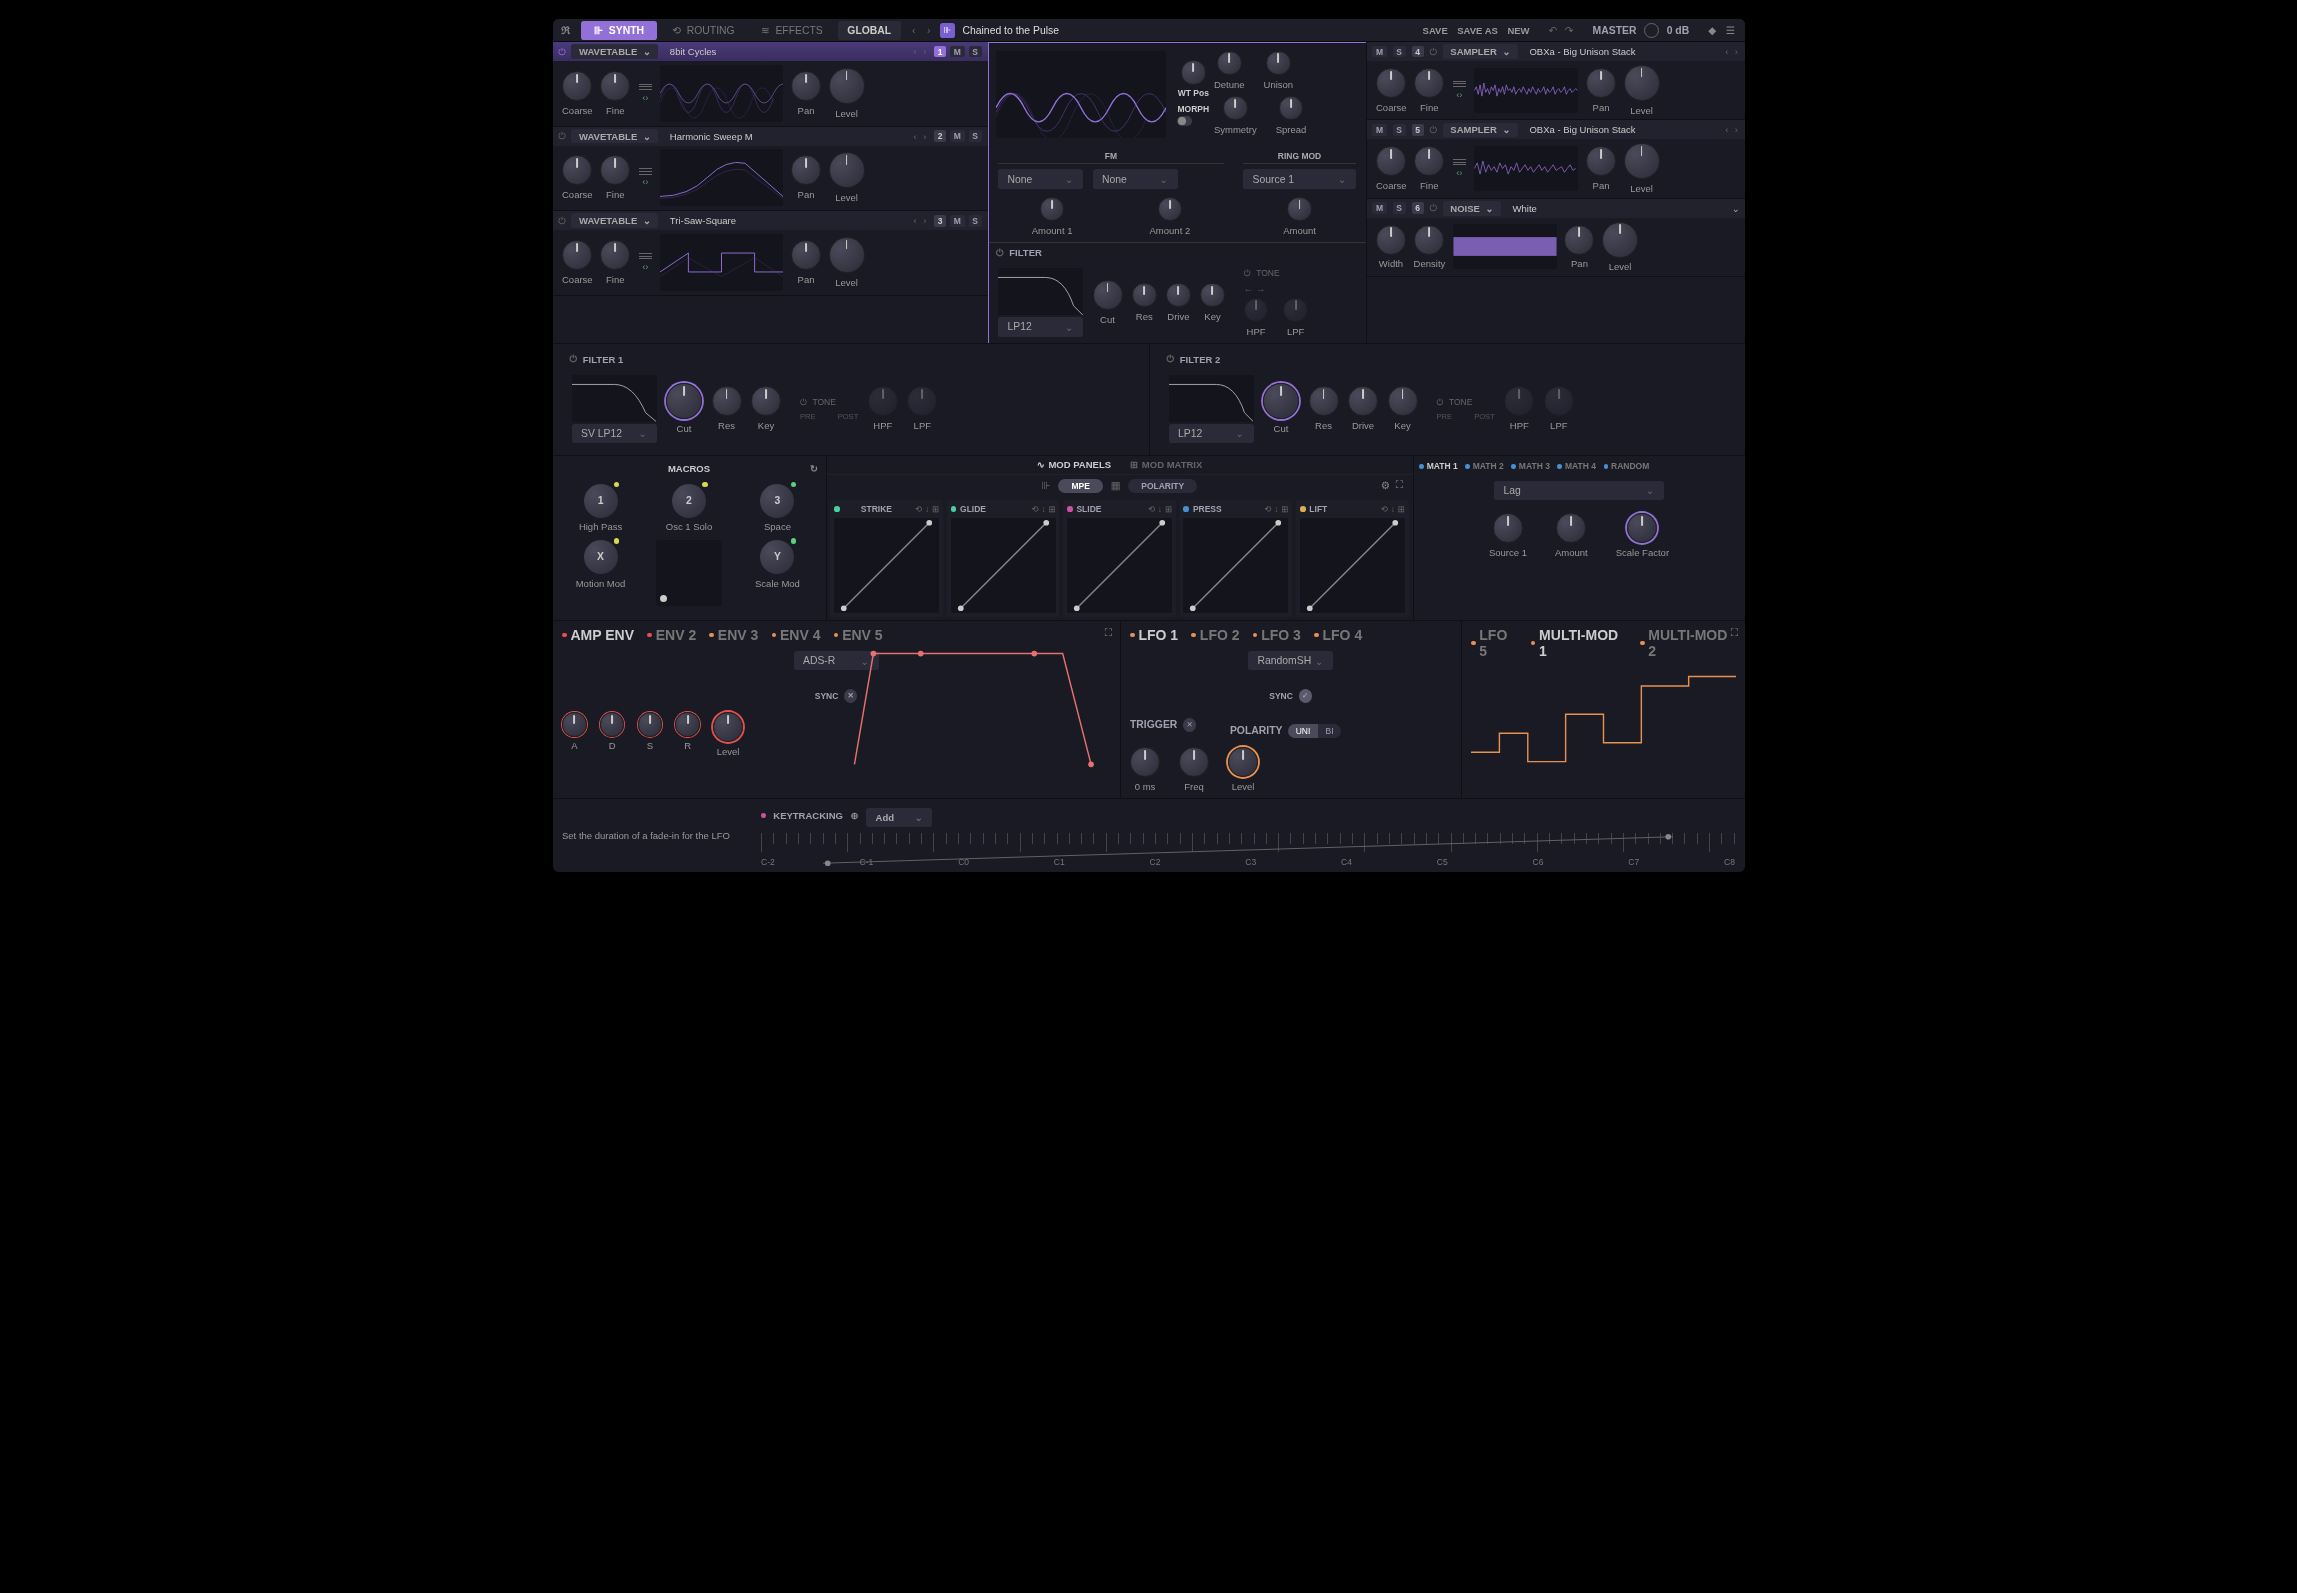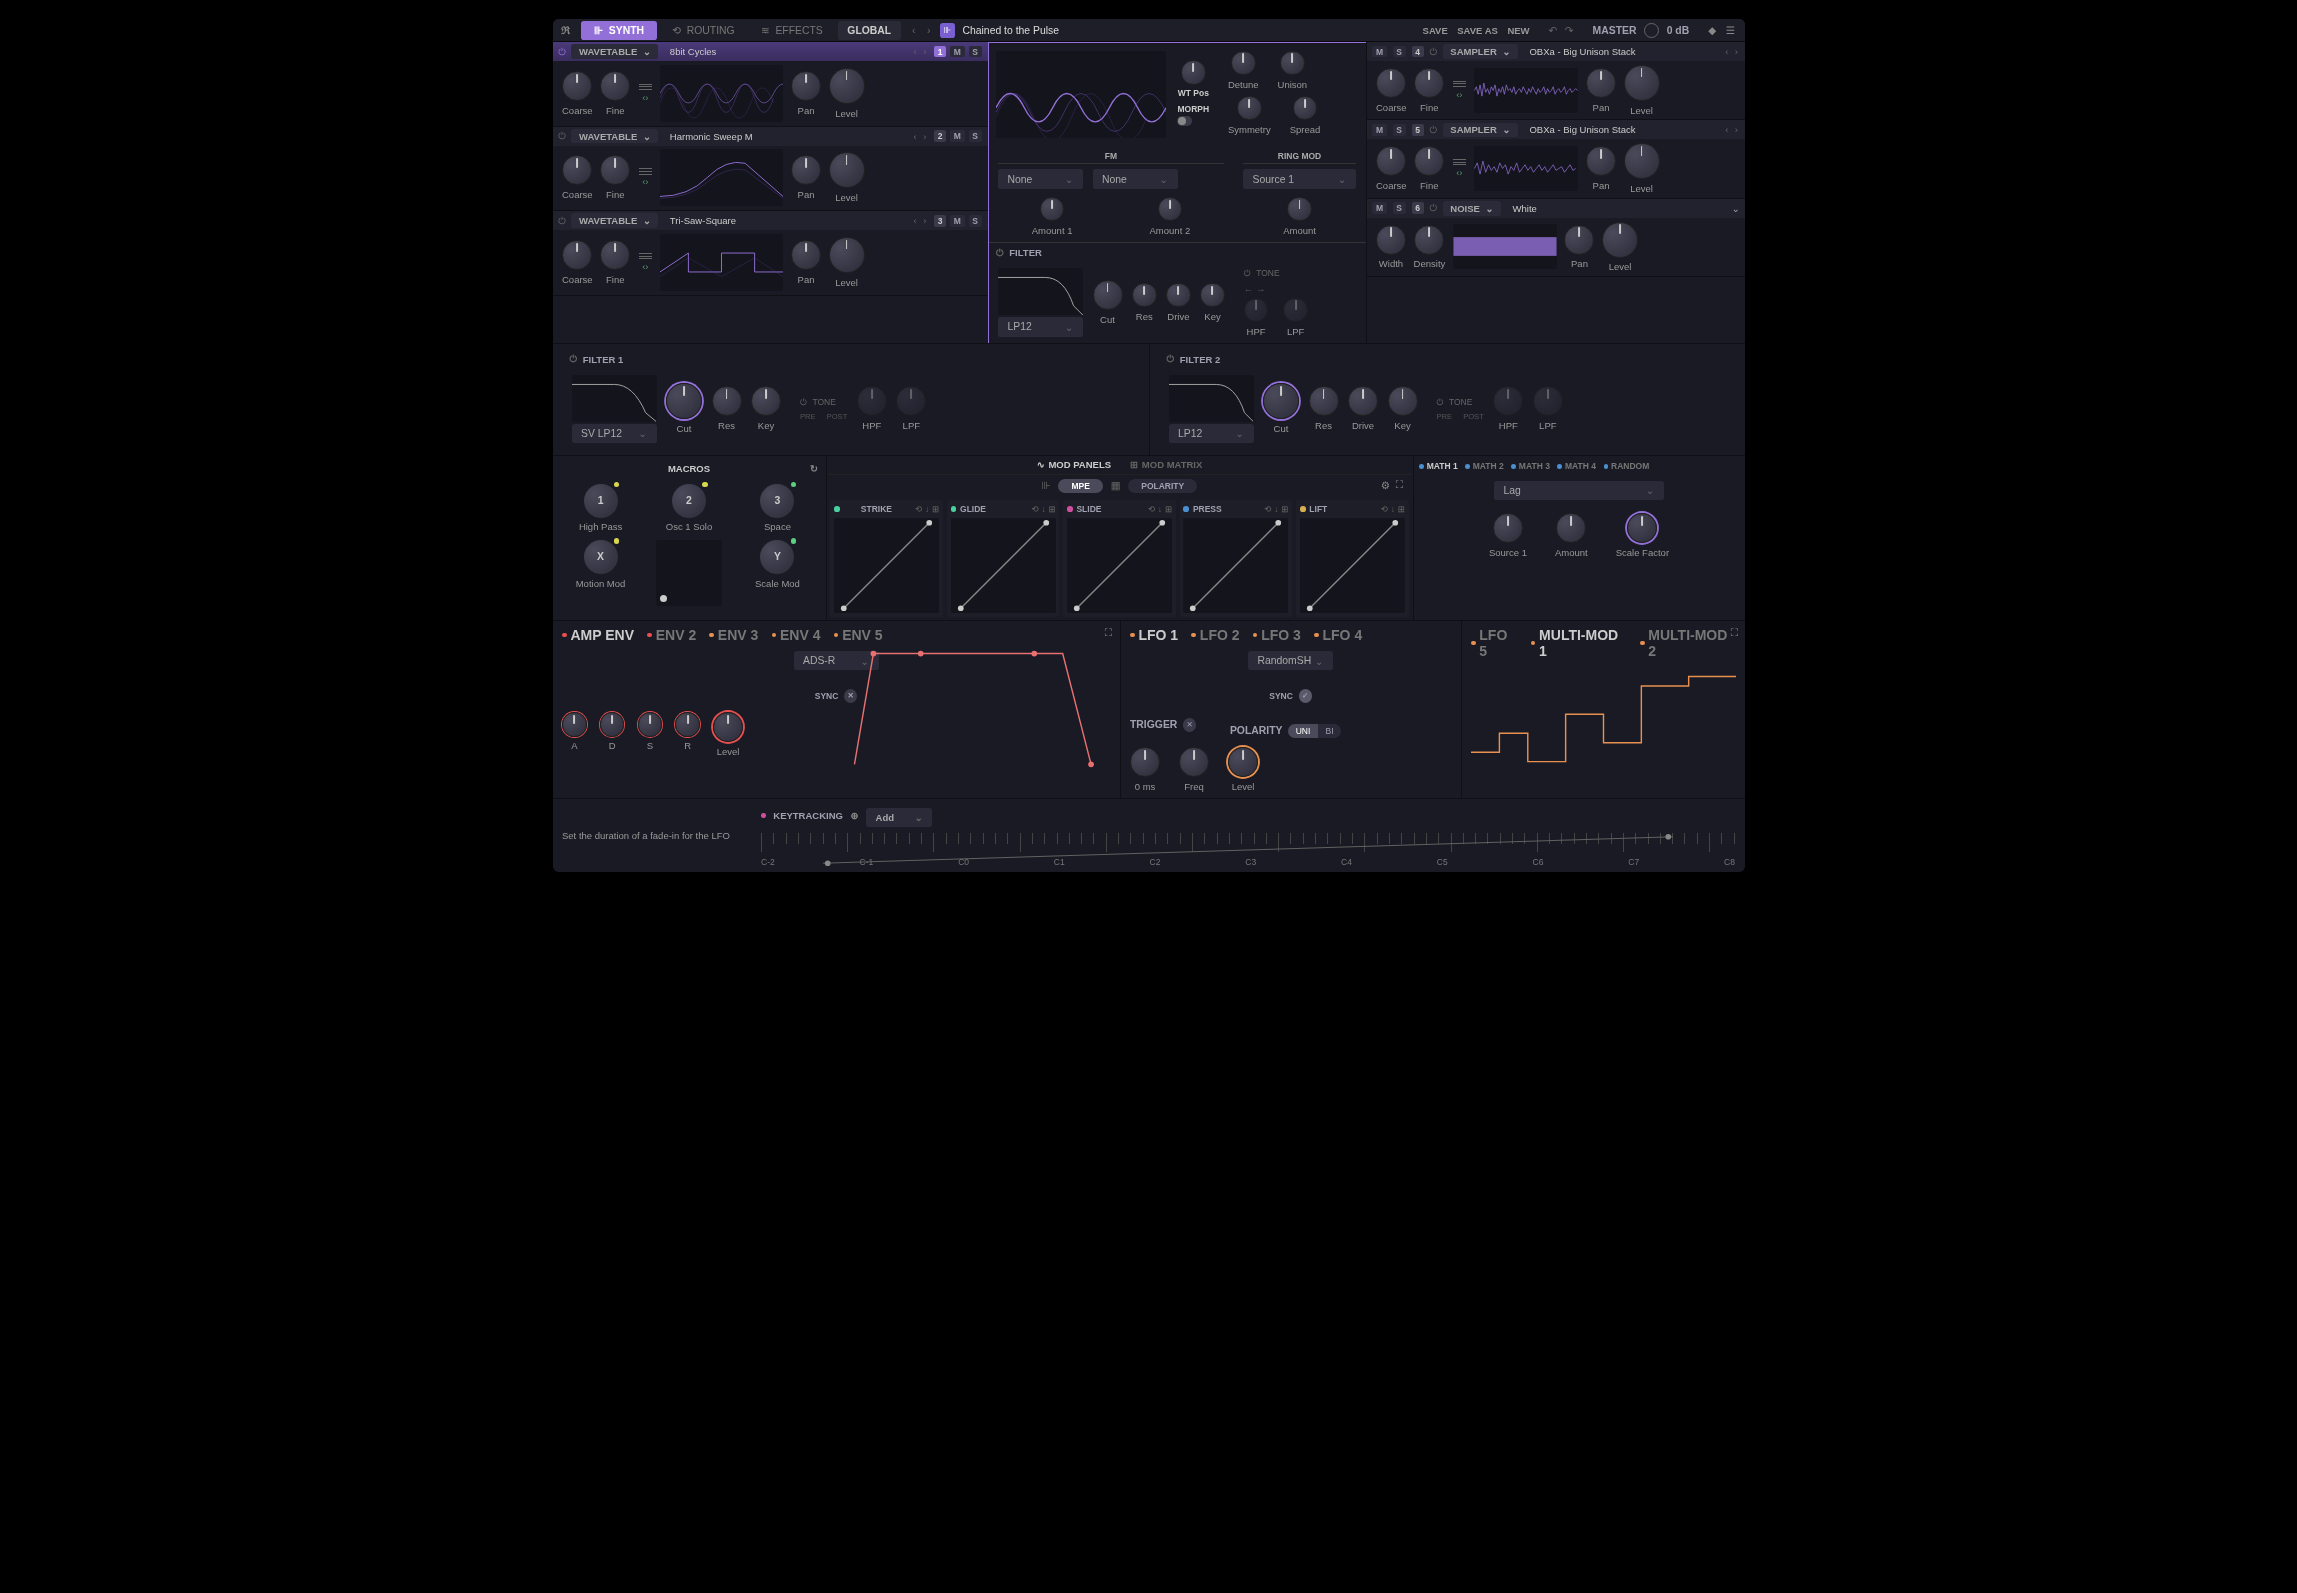--- a/index.html
+++ b/index.html
@@ -74,21 +74,21 @@
 
 .filter-sec { border-top:0.9px solid #333;}
 .filter-hdr { display:flex; align-items:center; padding:3.8px 7.6px; gap:5.7px; font-size:9.5px; font-weight:600;}
 .filter-body { display:flex; align-items:center; gap:9.5px; padding:5.7px 9.5px;}
 .filter-curve { width:85px; height:47px; background:#14141c; border-radius:2.8px; position:relative;}
 
 .tone-sec { display:flex; flex-direction:column; gap:3.8px; margin-left:9.5px;}
 .tone-hdr { display:flex; gap:5.7px; font-size:8.5px; color:#666;}
 .tone-knobs { display:flex; gap:15px;}
 .knob.dim { opacity:0.4;}
-.prepost { display:flex; gap:11px; font-size:7.6px;}
+.prepost { display:flex; gap:22px; font-size:7.6px;}
 .prepost span { color:#555;}
 
 
 .dual-filter { display:grid; grid-template-columns: 1fr 1fr; border-top:0.9px solid #0f0f16; border-bottom:0.9px solid #0f0f16;}
 .filter-panel { padding:5.7px 9.5px;}
 
 
 .bottom-grid { display:grid; grid-template-columns: 274px 587px 331px;}
 .macros { padding:7.6px; border-right:0.9px solid #0f0f16;}
 .macros-hdr { text-align:center; font-weight:600; font-size:9.5px; color:#ccc; position:relative;}
@@ -373,21 +373,21 @@
             <div style="display:flex; flex-direction:column; gap:5.7px;">
               <div class="knob-group">
                   <div class="knob small"></div>
                   <span class="morph-label">WT Pos</span>
                 </div>
               <div style="display:flex; flex-direction:column; gap:1.9px;">
                   <span class="morph-label">MORPH</span>
                   <div class="toggle"></div>
                 </div>
             </div>
-            <div style="display:flex; flex-direction:column; gap:5.7px; margin-left:15px;">
+            <div style="display:flex; flex-direction:column; gap:5.7px; margin-left:1px;">
               <div class="morph-row">
                 <div class="knob-group">
                     <div class="knob small"></div>
                     <span class="knob-label">Detune</span>
                   </div>
                 <div class="knob-group">
                     <div class="knob small"></div>
                     <span class="knob-label">Unison</span>
                   </div>
               </div>

